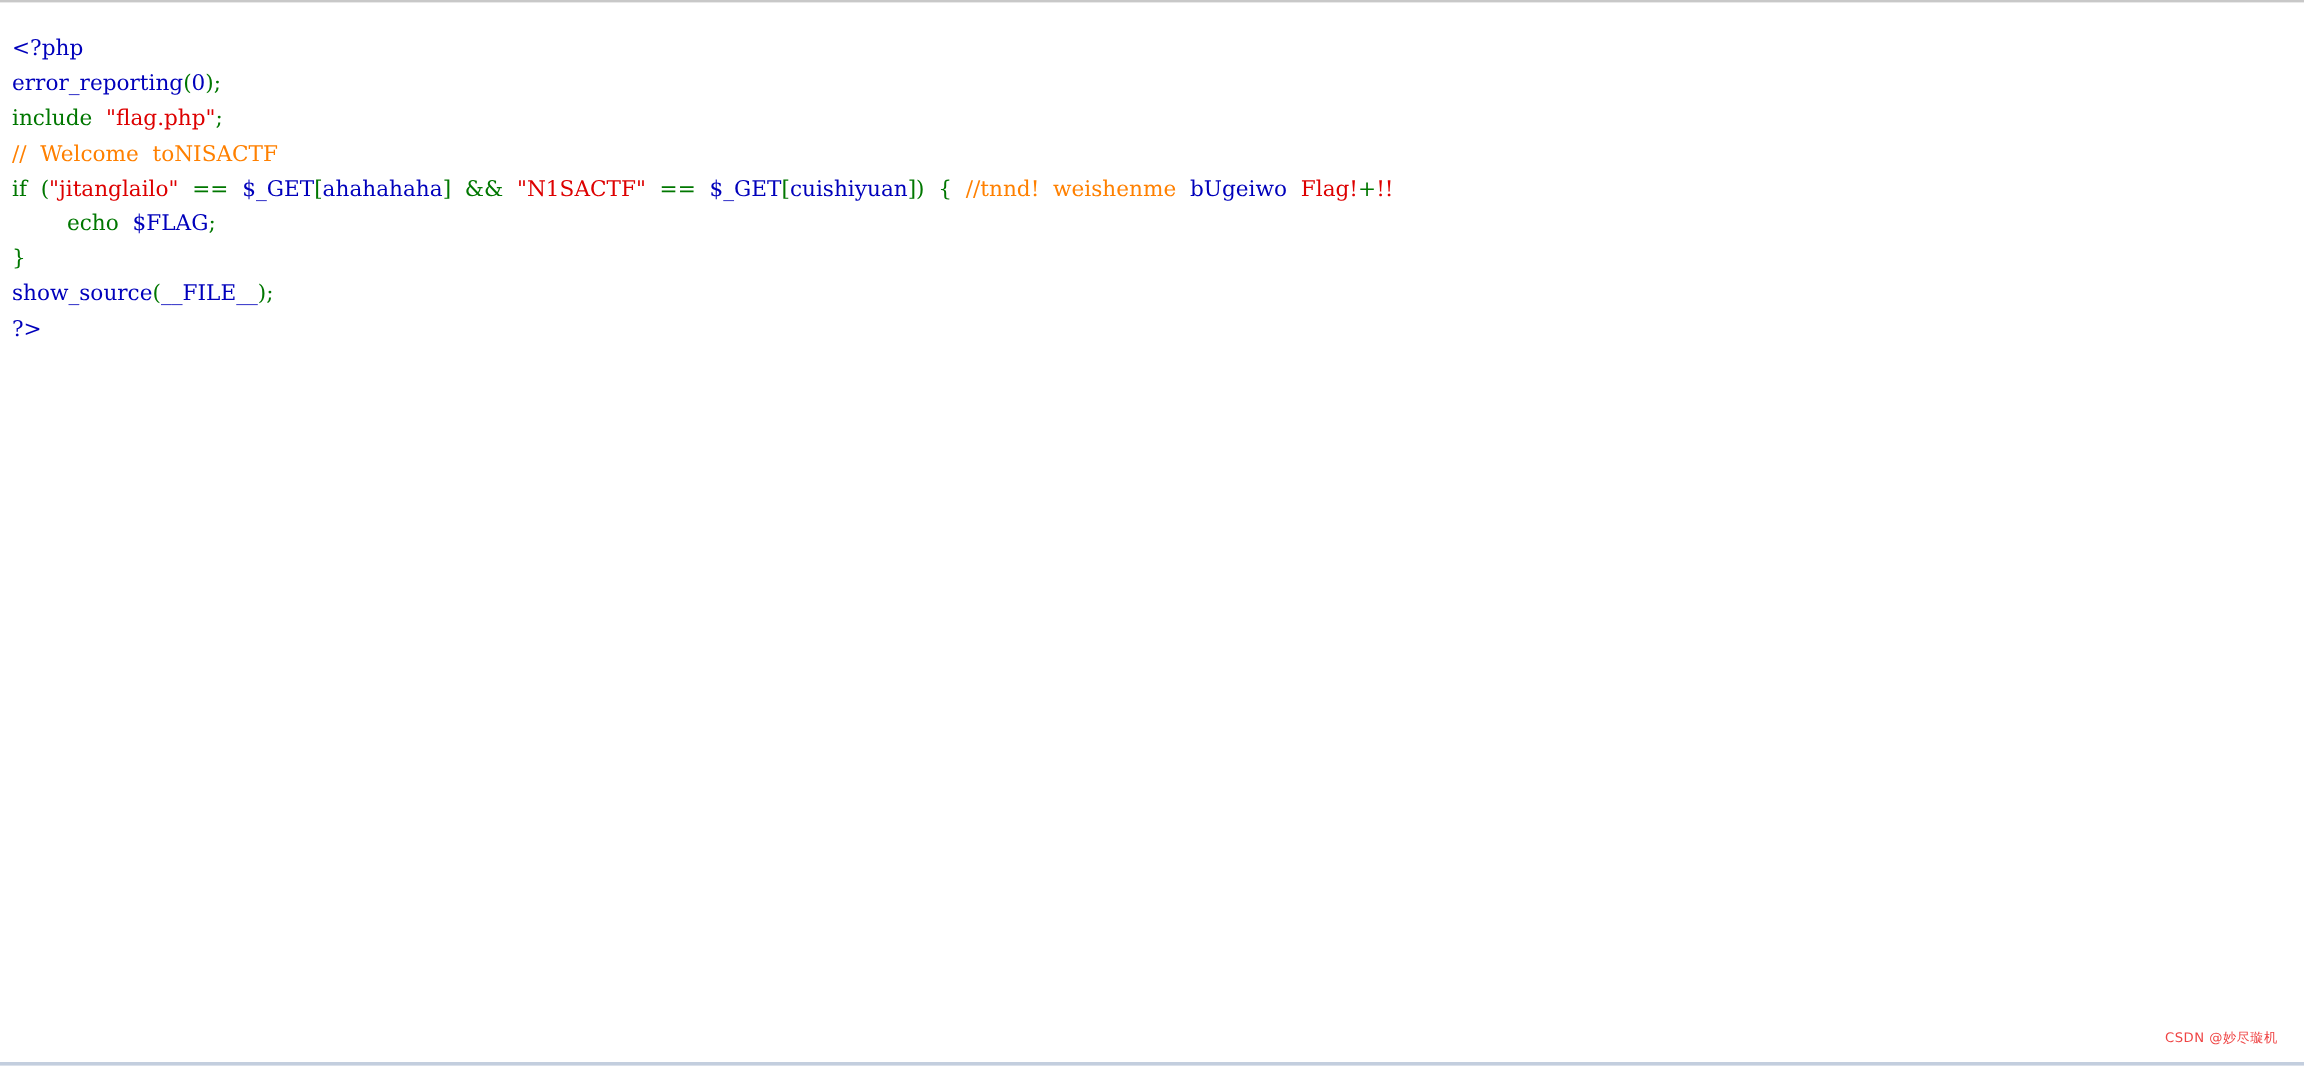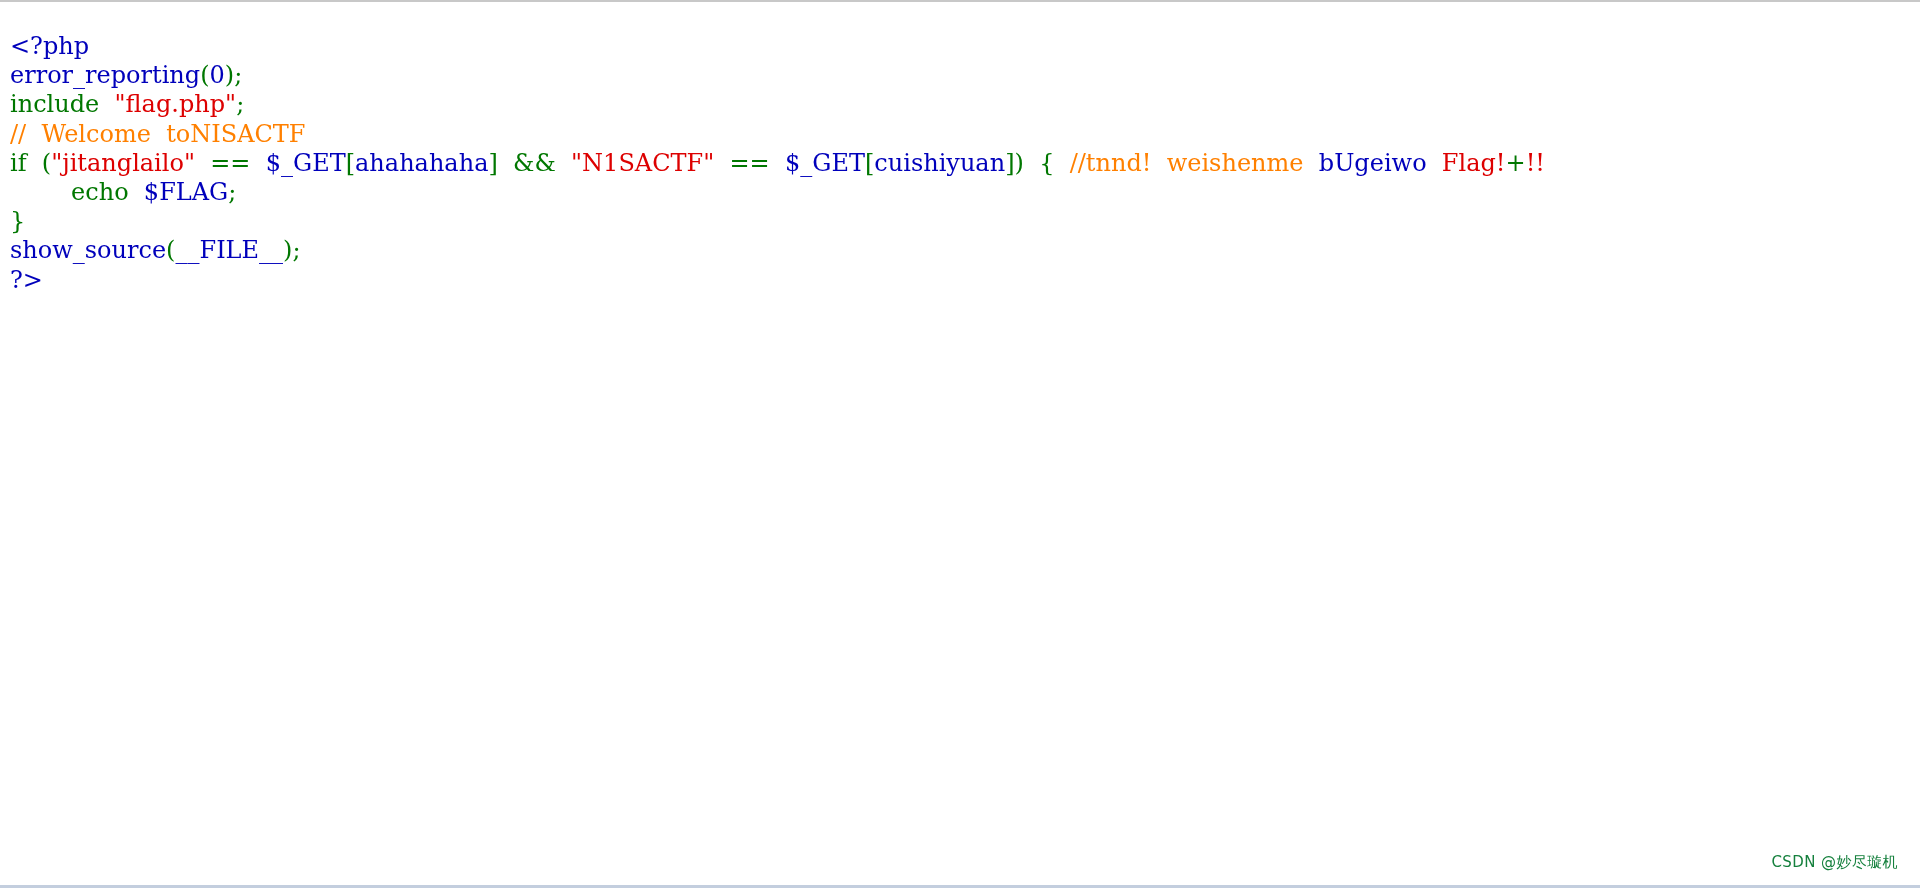--- a/index.html
+++ b/index.html
@@ -41,21 +41,21 @@
     width: 1920px;
     height: 888px;
   }
 
   
   .source-block {
     position: absolute;
     top: 8px;
     left: 10px;
     font-family: "DejaVu Serif", "Liberation Serif", serif;
-    font-size: 24px;
+    font-size: 18px;
     line-height: 29.2px;
     white-space: pre;
     letter-spacing: 0px;
   }
 
   .code-line {
     white-space: pre;
     min-height: 29.2px;
   }
 
@@ -64,22 +64,22 @@
   .tok-keyword  { color: #007700; }
   .tok-string   { color: #dd0000; }
   .tok-comment  { color: #ff8000; }
 
   
   .watermark {
     position: absolute;
     right: 22px;
     bottom: 16px;
     font-family: "DejaVu Sans", "Liberation Sans", sans-serif;
-    font-size: 15px;
-    color: #15803d;
+    font-size: 11px;
+    color: #ef4444;
     letter-spacing: 0.4px;
     white-space: pre;
     user-select: none;
   }
 </style>
 </head>
 <body>
 
 <div class="page">
 

